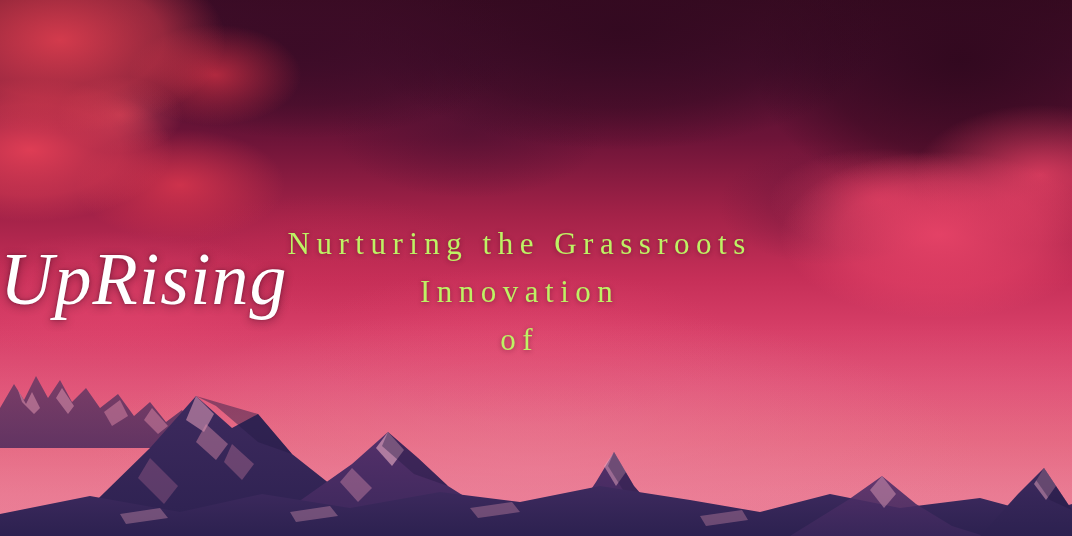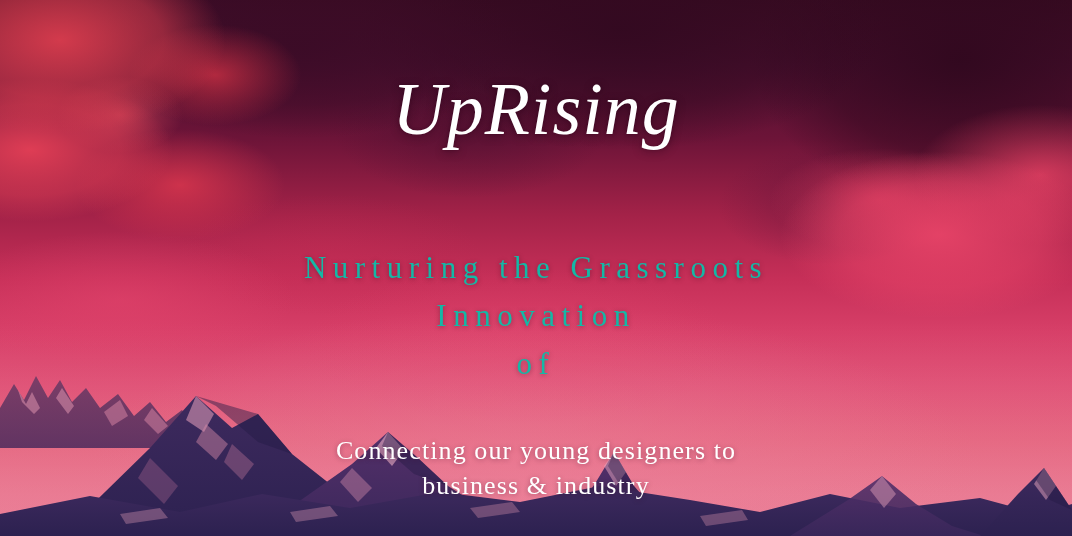--- a/index.html
+++ b/index.html
@@ -83,42 +83,41 @@
     bottom: 0;
     width: 1072px;
     height: 200px;
   }
 
   
   .content {
     position: absolute;
     inset: 0;
     display: flex;
-    flex-direction: column;
     align-items: center;
     text-align: center;
     color: #ffffff;
   }
   .title {
     margin-top: 72px;
     font-size: 74px;
     font-style: italic;
     font-weight: 400;
     line-height: 1;
     letter-spacing: 1px;
     color: #ffffff;
     text-shadow: 0 2px 10px rgba(40,4,24,0.45), 0 0 3px rgba(40,4,24,0.35);
   }
   .subtitle {
     margin-top: 48px;
     font-size: 31px;
     font-weight: 400;
     line-height: 48px;
     letter-spacing: 6.5px;
-    color: #14b8a6;
+    color: #bef264;
     text-shadow: 0 1px 5px rgba(50,6,28,0.40);
   }
   .subtitle .ln { display: block; }
   .tagline {
     margin-top: 45px;
     font-size: 26px;
     font-weight: 400;
     line-height: 35px;
     letter-spacing: 1.1px;
     color: #ffffff;
@@ -208,19 +207,15 @@
 
   <div class="content">
     <h1 class="title">UpRising</h1>
 
     <div class="subtitle">
       <span class="ln">Nurturing the Grassroots</span>
       <span class="ln">Innovation</span>
       <span class="ln">of</span>
     </div>
 
-    <div class="tagline">
-      <span class="ln">Connecting our young designers to</span>
-      <span class="ln">business &amp; industry</span>
-    </div>
   </div>
 
 </div>
 
 </body></html>

